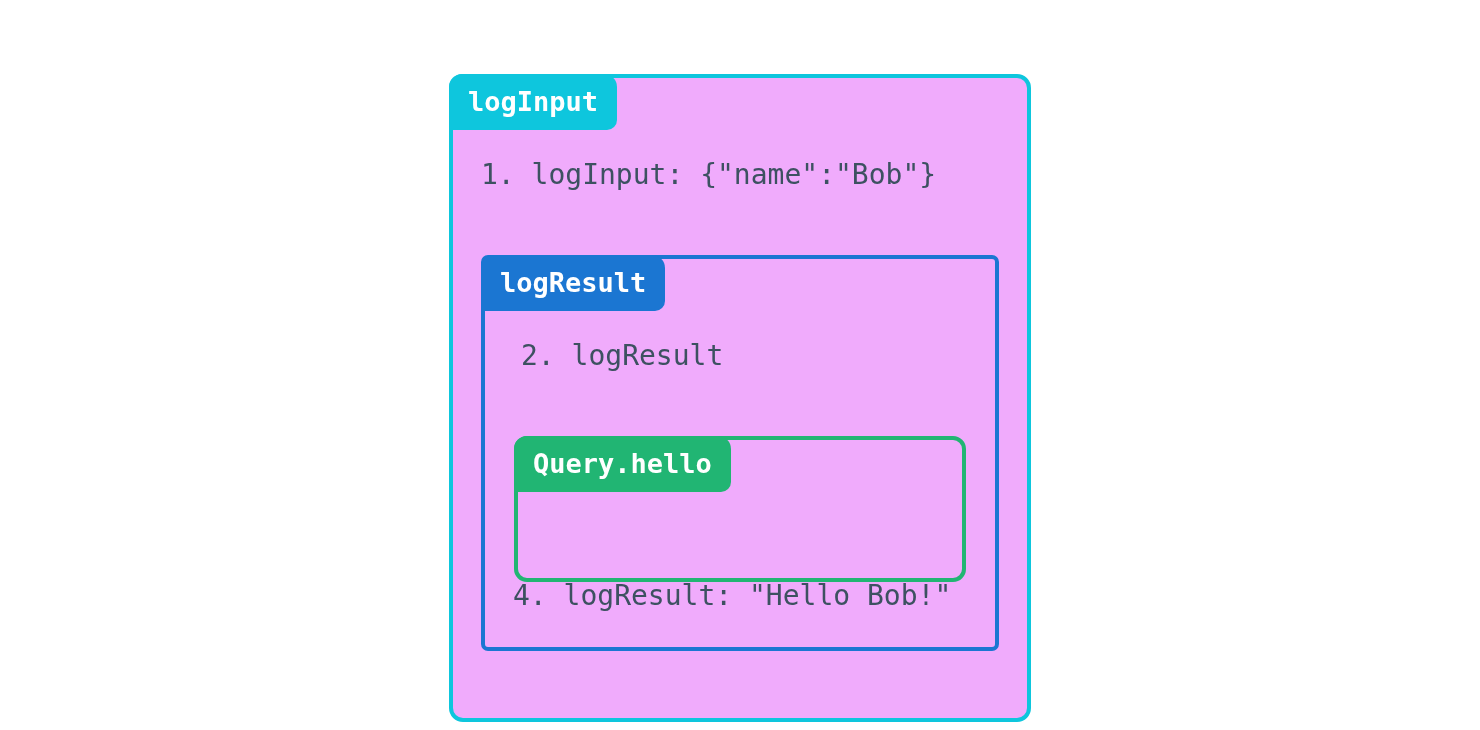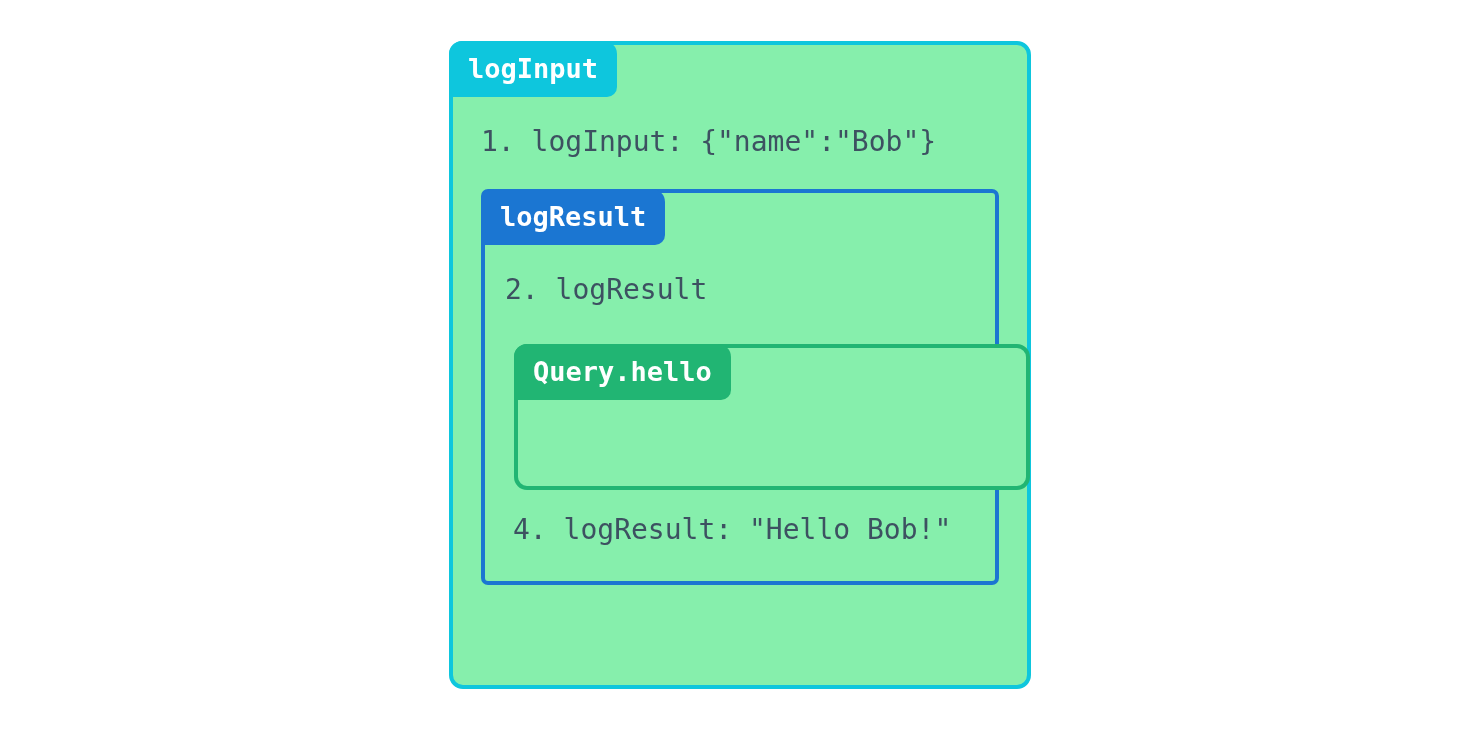--- a/index.html
+++ b/index.html
@@ -13,42 +13,43 @@
     height: 730px;
     background: var(--background, #ffffff);
     overflow: hidden;
     font-family: "DejaVu Sans Mono", "Liberation Mono", monospace;
   }
   .box {
     position: absolute;
     box-sizing: border-box;
     border-style: solid;
     border-width: 4px;
-    background: #86efac;
+    background: #f0abfc;
+    margin-top: 33px;
   }
   .box-outer {
     left: 449px;
     top: 41px;
     width: 582px;
     height: 648px;
     border-color: var(--cyan, #0ec6dd);
     border-radius: 14px;
   }
   .box-middle {
     left: 28px;
     top: 144px;
     width: 518px;
     height: 396px;
     border-color: var(--blue, #1b76d2);
     border-radius: 7px;
   }
   .box-inner {
     left: 29px;
-    top: 151px;
-    width: 516px;
+    top: 144px;
+    width: 452px;
     height: 146px;
     border-color: var(--green, #21b573);
     border-radius: 13px;
   }
   .tab {
     position: absolute;
     top: -4px;
     left: -4px;
     height: 56px;
     line-height: 56px;
@@ -76,21 +77,21 @@
 <div id="canvas">
 
   <div class="box box-outer">
     <div class="tab tab-cyan">logInput</div>
 
     <div class="step" style="left:28px; top:79px;">1. logInput: {"name":"Bob"}</div>
 
     <div class="box box-middle">
       <div class="tab tab-blue">logResult</div>
 
-      <div class="step" style="left:20px; top:79px;">2. logResult</div>
+      <div class="step" style="left:36px; top:79px;">2. logResult</div>
 
       <div class="box box-inner">
         <div class="tab tab-green">Query.hello</div>
 
       </div>
 
       <div class="step" style="left:28px; top:319px;">4. logResult: "Hello Bob!"</div>
     </div>
 
   </div>

